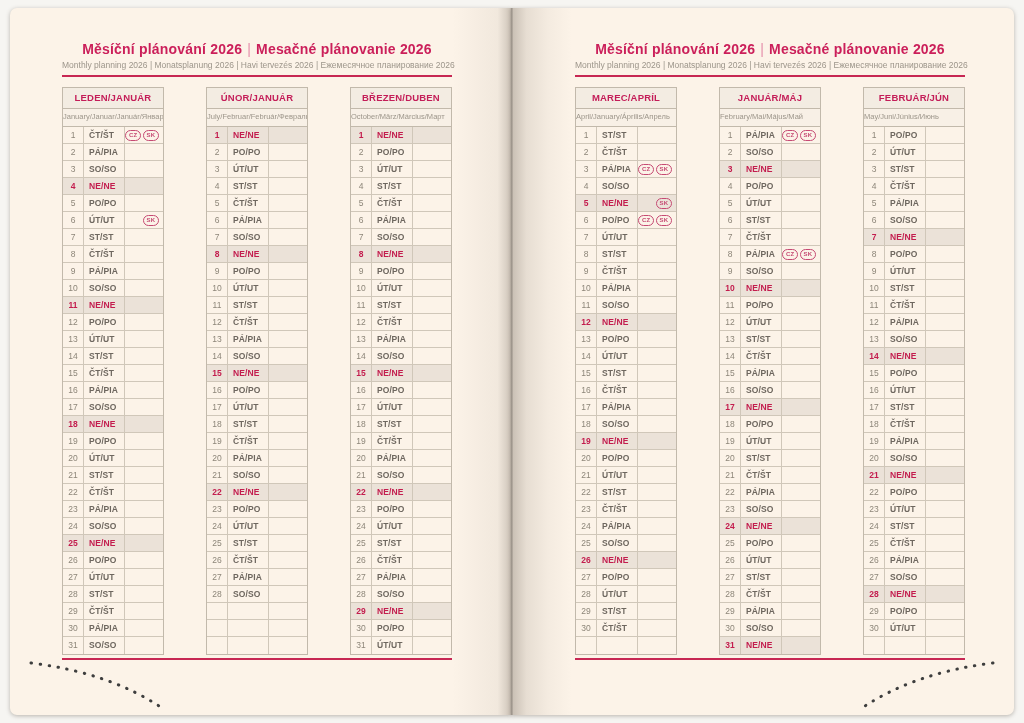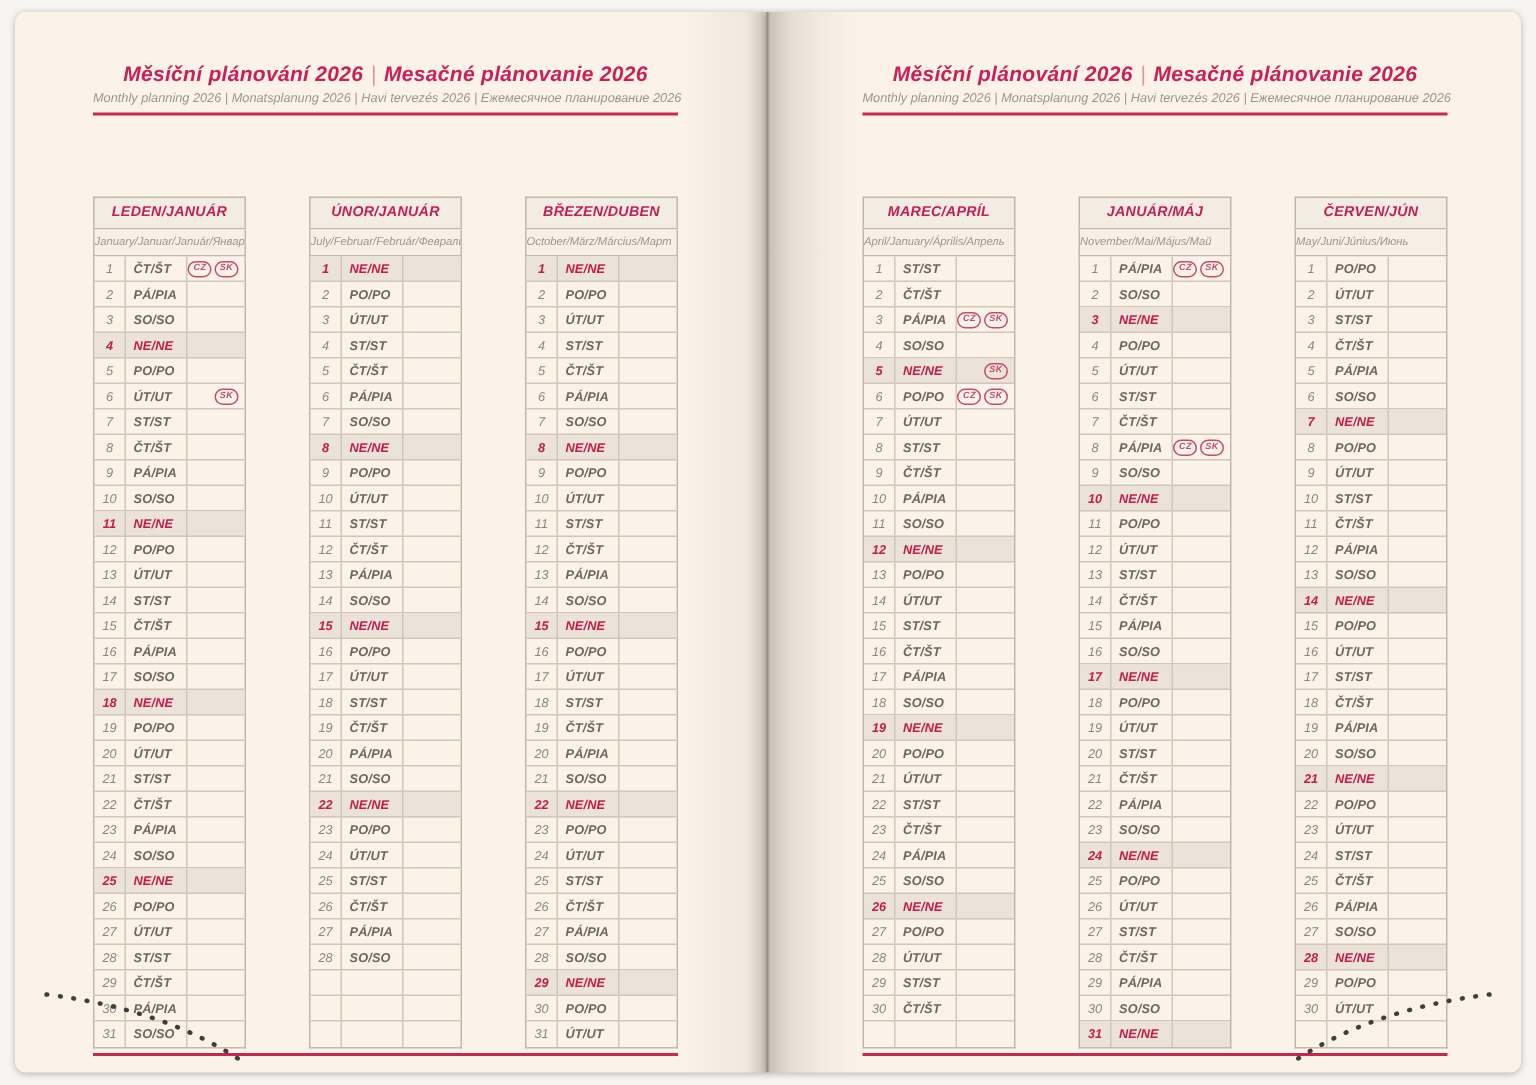--- a/index.html
+++ b/index.html
@@ -4,21 +4,21 @@
 <title>Monthly planning 2026 diary spread</title>
 <style>
   html,body{margin:0;padding:0;}
   body{
     width:1024px;height:723px;
     background:#f6f5f2;
     font-family:"Liberation Sans", sans-serif;
     position:relative;
     overflow:hidden;
   }
-  .book{position:relative;width:1024px;height:723px;font-style:italic;}
+  .book{position:relative;width:1024px;height:723px;}
   .page{
     position:absolute;top:8px;height:707px;
     background:#fcf3e8;
     box-shadow:0 1px 4px rgba(70,58,45,.35);
     z-index:1;
   }
   .page.left{left:10px;width:501px;border-radius:7px 0 0 7px;}
   .page.right{left:511px;width:503px;border-radius:0 7px 7px 0;}
   .spine{
     position:absolute;left:452px;top:8px;width:120px;height:707px;z-index:3;
@@ -43,21 +43,21 @@
     letter-spacing:.2px;white-space:nowrap;
   }
   .title .sep{color:#e48fab;font-weight:normal;padding:0 5px;}
   .subtitle{
     text-align:center;font-size:8.5px;line-height:11px;color:#9c958a;
     margin-bottom:4px;white-space:nowrap;
   }
   .rule{height:2px;background:#c72753;margin-bottom:10px;}
 
   .months{display:flex;justify-content:space-between;}
-  .month{width:102px;box-sizing:border-box;margin-top:44px;}
+  .month{width:102px;box-sizing:border-box;}
   .m-head{
     box-sizing:border-box;height:22px;line-height:20px;
     border:1px solid #c2b9ab;background:#f3ece2;
     color:#c41d58;font-weight:bold;font-size:9.5px;text-align:center;
     letter-spacing:.2px;white-space:nowrap;overflow:hidden;
   }
   .m-sub{
     box-sizing:border-box;height:18px;line-height:16px;
     border:1px solid #c2b9ab;border-top:none;background:#f8f0e6;
     color:#9c958a;font-size:7.5px;text-align:left;white-space:nowrap;overflow:hidden;
@@ -759,21 +759,21 @@
               </div>
               <div class="mrow">
                 <div class="cell num"></div>
                 <div class="cell day"></div>
                 <div class="cell notes"></div>
               </div>
             </div>
           </div>
           <div class="month">
             <div class="m-head">JANUÁR/MÁJ</div>
-            <div class="m-sub">November/Mai/Május/Май</div>
+            <div class="m-sub">February/Mai/Május/Май</div>
             <div class="m-body">
               <div class="mrow">
                 <div class="cell num">1</div>
                 <div class="cell day">PÁ/PIA</div>
                 <div class="cell notes">
                   <span class="badge">CZ</span>
                   <span class="badge">SK</span>
                 </div>
               </div>
               <div class="mrow">
@@ -925,21 +925,21 @@
                 <div class="cell notes"></div>
               </div>
               <div class="mrow hl">
                 <div class="cell num">31</div>
                 <div class="cell day">NE/NE</div>
                 <div class="cell notes"></div>
               </div>
             </div>
           </div>
           <div class="month">
-            <div class="m-head">ČERVEN/JÚN</div>
+            <div class="m-head">FEBRUÁR/JÚN</div>
             <div class="m-sub">May/Juni/Június/Июнь</div>
             <div class="m-body">
               <div class="mrow">
                 <div class="cell num">1</div>
                 <div class="cell day">PO/PO</div>
                 <div class="cell notes"></div>
               </div>
               <div class="mrow">
                 <div class="cell num">2</div>
                 <div class="cell day">ÚT/UT</div>

